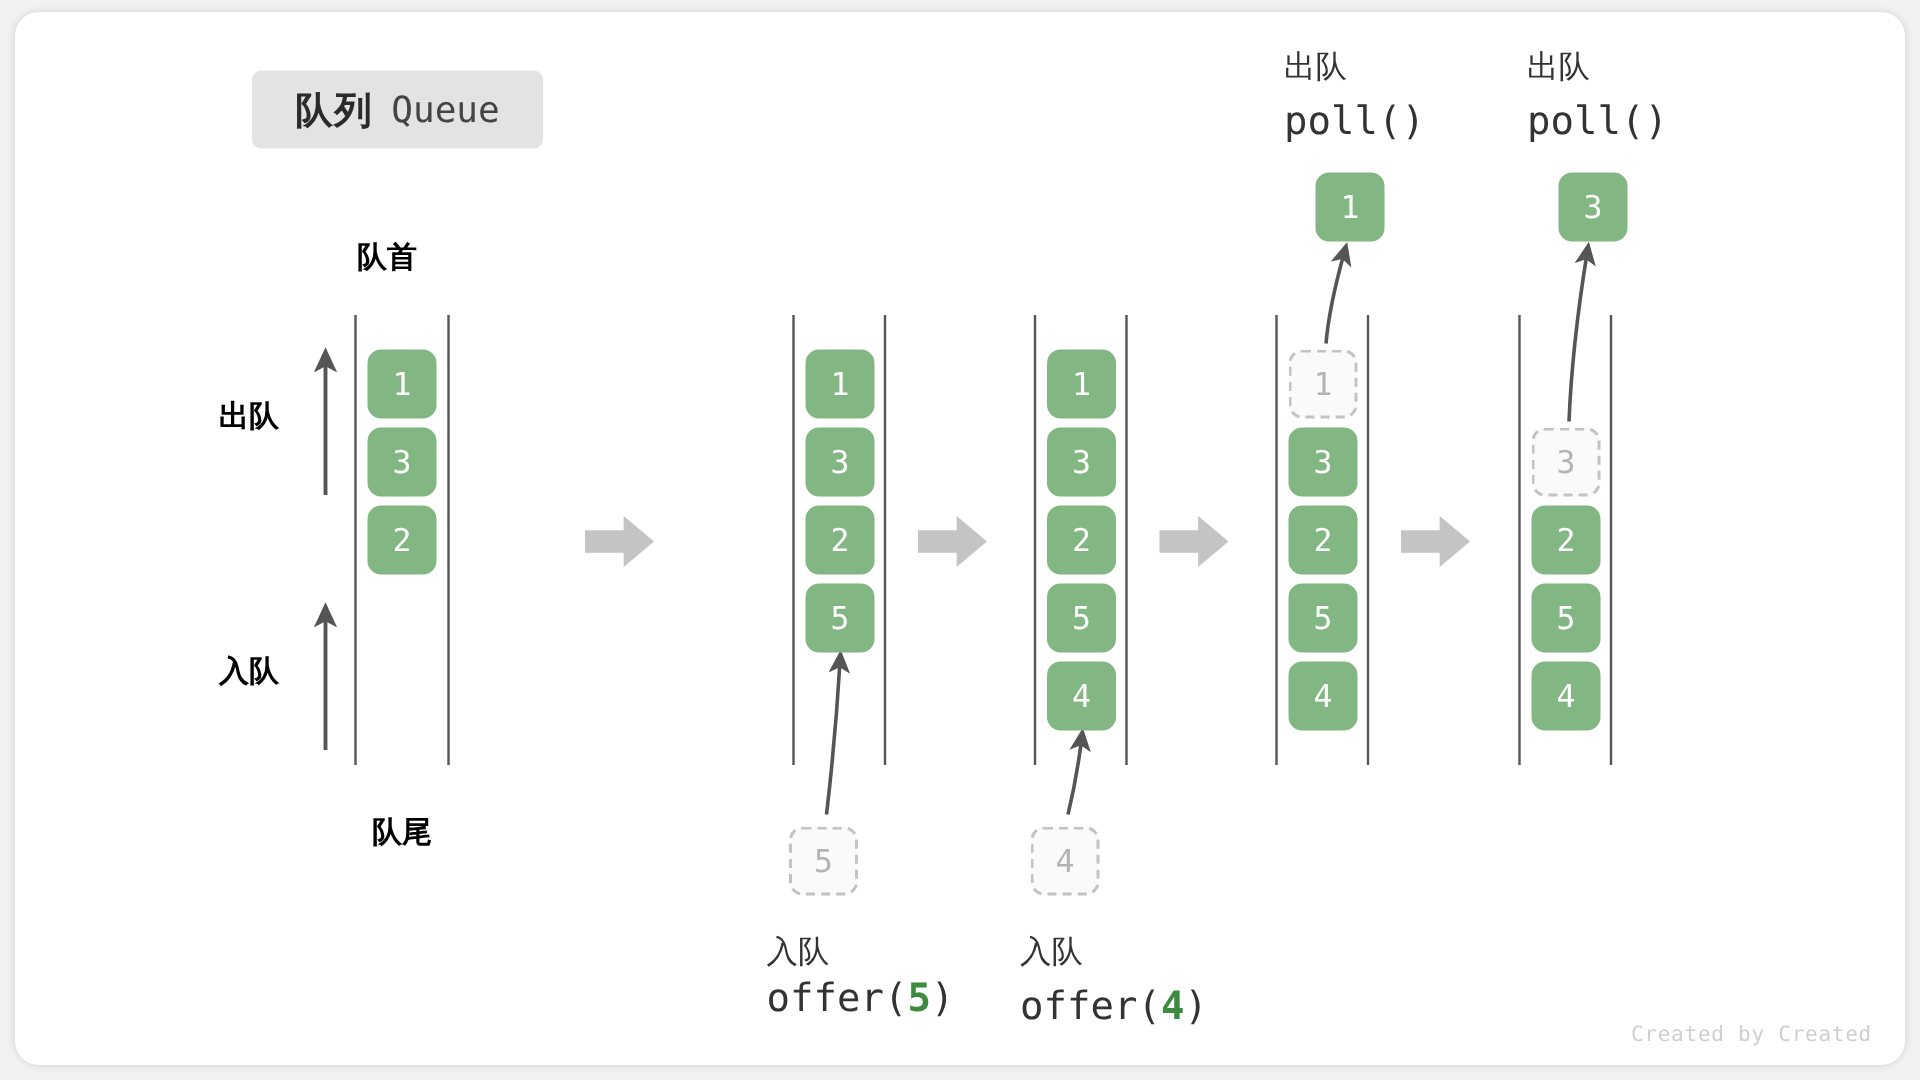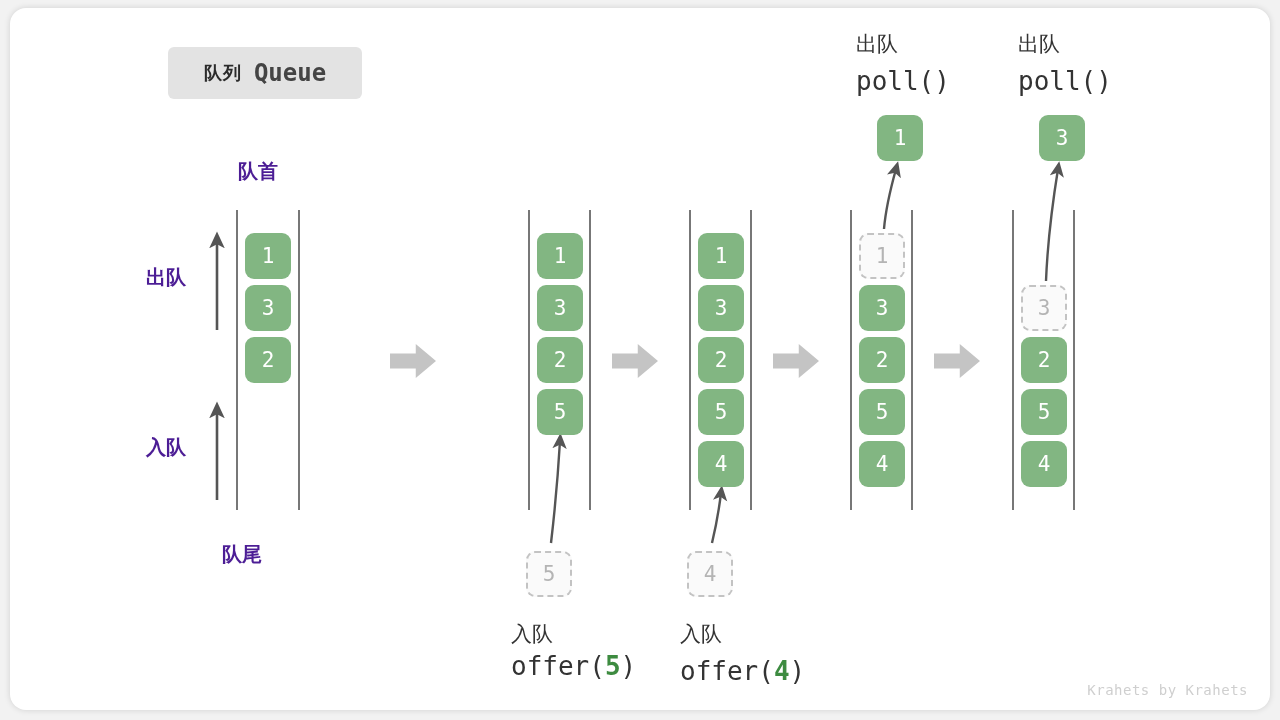--- a/index.html
+++ b/index.html
@@ -33,43 +33,42 @@
     position: absolute;
     left: 168px; top: 47px;
     width: 194px; height: 52px;
     background: #e3e3e3;
     border-radius: 6px;
     display: flex;
     align-items: center;
     justify-content: center;
   }
   .title-cn {
-    font-size: 18px;
+    font-size: 25px;
     font-weight: bold;
     color: #2b2b2b;
     letter-spacing: 1px;
   }
   .title-en {
     font-family: "DejaVu Sans Mono", "Liberation Mono", monospace;
     font-size: 24px;
     color: #444;
     margin-left: 12px;
-    font-weight: bold;
   }
 
   
   .lbl {
     position: absolute;
     color: #2b2b2b;
     white-space: nowrap;
   }
   .lbl-bold {
     font-size: 20px;
     font-weight: bold;
-    color: #4c1d95;
+    color: #000000;
   }
   .op-cn {
     font-size: 21px;
     color: #333;
     white-space: nowrap;
   }
   .op-code {
     font-family: "DejaVu Sans Mono", "Liberation Mono", monospace;
     font-size: 26px;
     color: #333;
@@ -148,21 +147,21 @@
       <line x1="1074" y1="210" x2="1074" y2="510" stroke="#555555" stroke-width="1.6"></line>
       <path d="M1046,281 Q1048,231 1058,169" fill="none" stroke="#555555" stroke-width="2.4" marker-end="url(#head-dark)"></path>
     </svg>
 
   <div class="title-badge">
     <span class="title-cn">队列</span>
     <span class="title-en">Queue</span>
   </div>
 
   <div class="lbl lbl-bold" style="left:238px; top:158px;">队首</div>
-  <div class="lbl lbl-bold" style="left:222px; top:541px;">队尾</div>
+  <div class="lbl lbl-bold" style="left:248px; top:541px;">队尾</div>
 
   <div class="lbl lbl-bold" style="left:146px; top:264px;">出队</div>
   <div class="lbl lbl-bold" style="left:146px; top:434px;">入队</div>
 
   <div class="layer" id="cells-layer">
       <div class="cell solid" style="left: 245px; top: 233px;">1</div>
       <div class="cell solid" style="left: 245px; top: 285px;">3</div>
       <div class="cell solid" style="left: 245px; top: 337px;">2</div>
       <div class="cell solid" style="left: 537px; top: 233px;">1</div>
       <div class="cell solid" style="left: 537px; top: 285px;">3</div>
@@ -199,14 +198,14 @@
       <div style="position: absolute; left: 856px; top: 30px;">
         <div class="op-cn">出队</div>
         <div class="op-code" style="margin-top: 8px;"><span>poll(</span><span class="num"></span><span>)</span></div>
       </div>
       <div style="position: absolute; left: 1018px; top: 30px;">
         <div class="op-cn">出队</div>
         <div class="op-code" style="margin-top: 8px;"><span>poll(</span><span class="num"></span><span>)</span></div>
       </div>
     </div>
 
-  <div class="watermark">Krahets by Krahets</div>
+  <div class="watermark">Created by Created</div>
 </div>
 
 </body></html>

